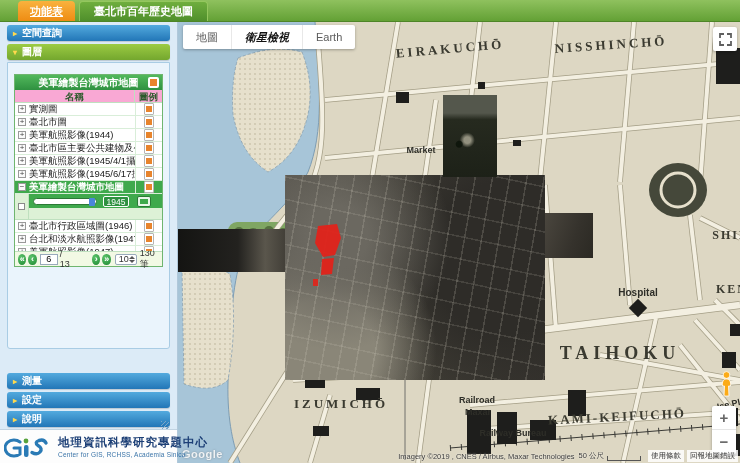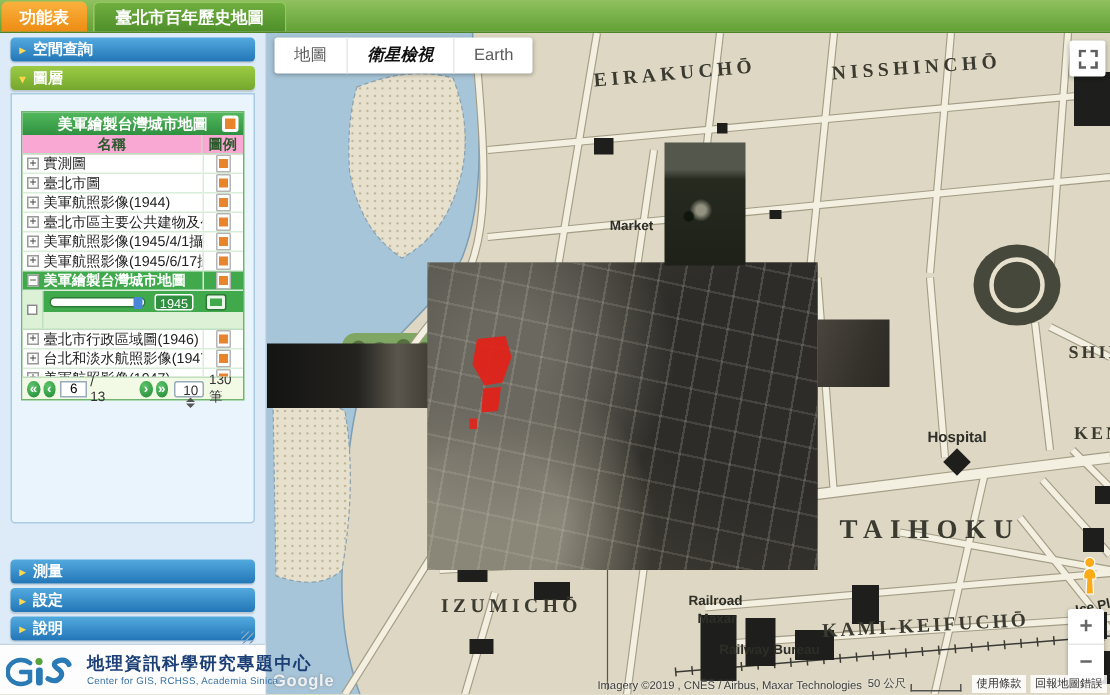--- a/index.html
+++ b/index.html
@@ -3,23 +3,23 @@
 <meta charset="utf-8">
 <style>
   * { margin:0; padding:0; box-sizing:border-box; }
   html,body { width:740px; height:463px; overflow:hidden; font-family:"Liberation Sans",sans-serif; }
   body { position:relative; background:#e4dfcc; }
 
   
   .topbar { position:absolute; left:0; top:0; width:740px; height:22px;
     background:linear-gradient(#8fc15e,#63a135); display:flex; align-items:flex-end; z-index:50;
     border-bottom:1px solid #4e8527; }
-  .menu-tab { height:20px; margin-left:1px; padding:4px 12px; display:flex; align-items:center;
+  .menu-tab { height:20px; margin-left:18px; padding:4px 12px; display:flex; align-items:center;
     background:linear-gradient(#f9b23e,#ee8c13); border-radius:4px 4px 0 0;
-    color:#fff; font-weight:bold; font-size:11px; cursor:pointer; }
+    color:#fff; font-weight:bold; font-size:11px; cursor:pointer;text-decoration:underline; }
   .title-tab { height:20px; margin-left:4px; padding:0 14px; display:flex; align-items:center;
     background:linear-gradient(#6fae3e,#4f8f2b); border:1px solid #94c75e; border-bottom:none;
     border-radius:4px 4px 0 0; color:#fff; font-weight:bold; font-size:11px; }
 
   
   .sidebar { position:absolute; left:0; top:22px; width:178px; height:441px;
     background:#dcebf7; z-index:40; display:flex; flex-direction:column; border-right:1px solid #b0c8da; }
   .acc { margin:3px 7px 0 7px; height:16px; border-radius:3px; display:flex; align-items:center;
     padding:0 6px; color:#fff; font-size:10px; font-weight:bold; cursor:pointer; flex:none;
     box-shadow:0 1px 1px rgba(0,0,0,.15); }
@@ -69,21 +69,21 @@
   .yearbox { margin-left:6px; width:26px; height:11px; background:#2f9140; border:1px solid #fff;
     color:#fff; font-size:8.5px; text-align:center; line-height:10px; border-radius:2px; cursor:pointer; }
   .introbtn { margin-left:8px; width:14px; height:11px; background:#e9f6e9; border:1px solid #2c7a36; border-radius:2px; position:relative; cursor:pointer; }
   .introbtn::after { content:""; position:absolute; left:2px; top:2px; width:8px; height:5px; background:#3fa94c; }
   .pager { height:15px; background:#f2f9e4; border-top:1px solid #bfe0bf; display:flex; align-items:center; font-size:9px; color:#333; padding:0 2px; }
   .pbtn { width:11px; height:11px; border-radius:50%; background:radial-gradient(circle at 35% 30%,#5cc36a,#1f8a33);
     color:#fff; font-size:9px; line-height:10px; text-align:center; margin:0 1px; cursor:pointer; font-weight:bold; }
   .pinput { width:18px; height:11px; border:1px solid #9ab; font-size:9px; text-align:center; margin:0 2px; background:#fff; }
   .ptotal { margin-right:20px; }
   .psize { margin-left:3px; width:24px; height:11px; background:#fff; border:1px solid #9ab; border-radius:2px;
-    display:flex; align-items:center; padding:0 1px 0 3px; cursor:pointer;flex-direction:column; }
+    display:flex; align-items:center; padding:0 1px 0 3px; cursor:pointer; }
   .spin { display:flex; flex-direction:column; }
   .spin i { width:0; height:0; border-left:3px solid transparent; border-right:3px solid transparent; }
   .spin i.up { border-bottom:3px solid #555; margin-bottom:1px; }
   .spin i.dn { border-top:3px solid #555; }
   .precords { margin-left:3px; }
 
   .flex-spacer { flex:1; }
   .acc-bottom-wrap { position:relative; padding-bottom:2px; }
   .resize-handle { position:absolute; right:8px; bottom:0; width:8px; height:8px;
     background:repeating-linear-gradient(135deg,#7ba6c8 0 1px,transparent 1px 3px); }

